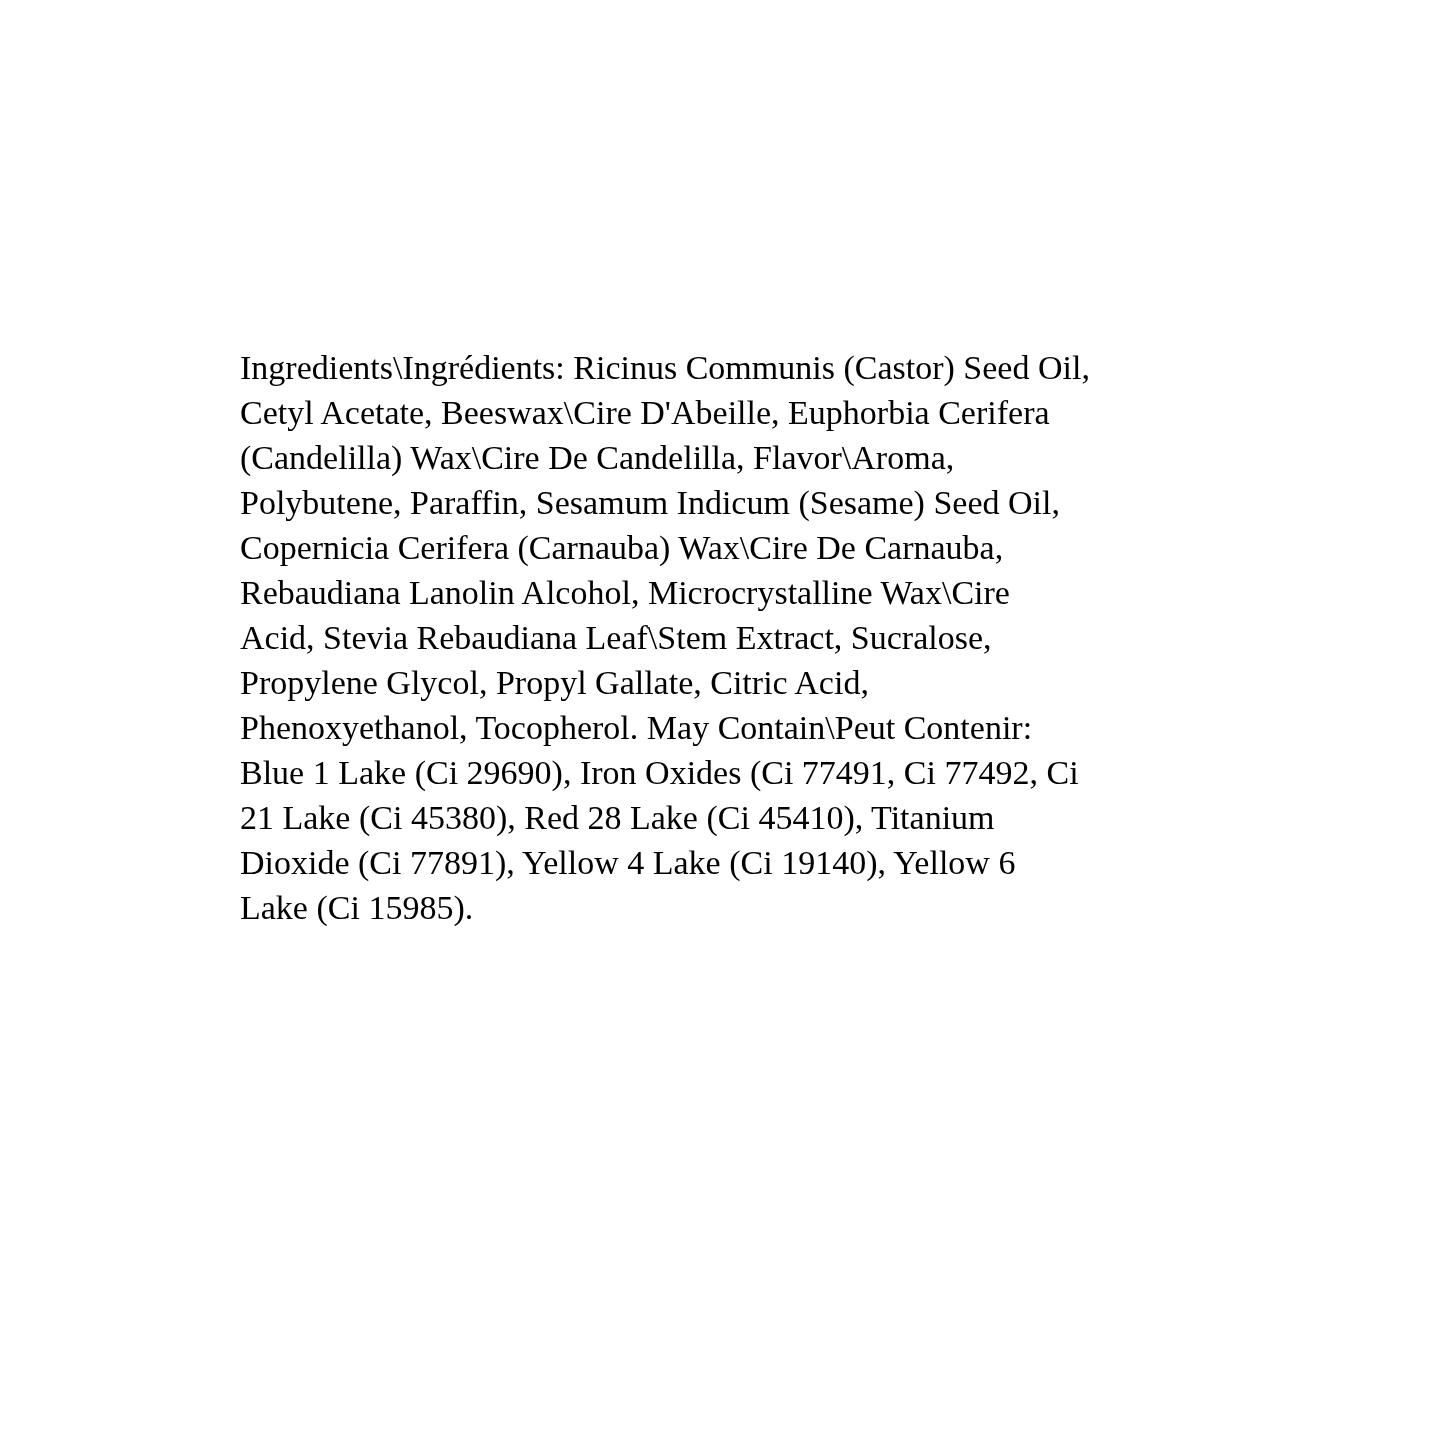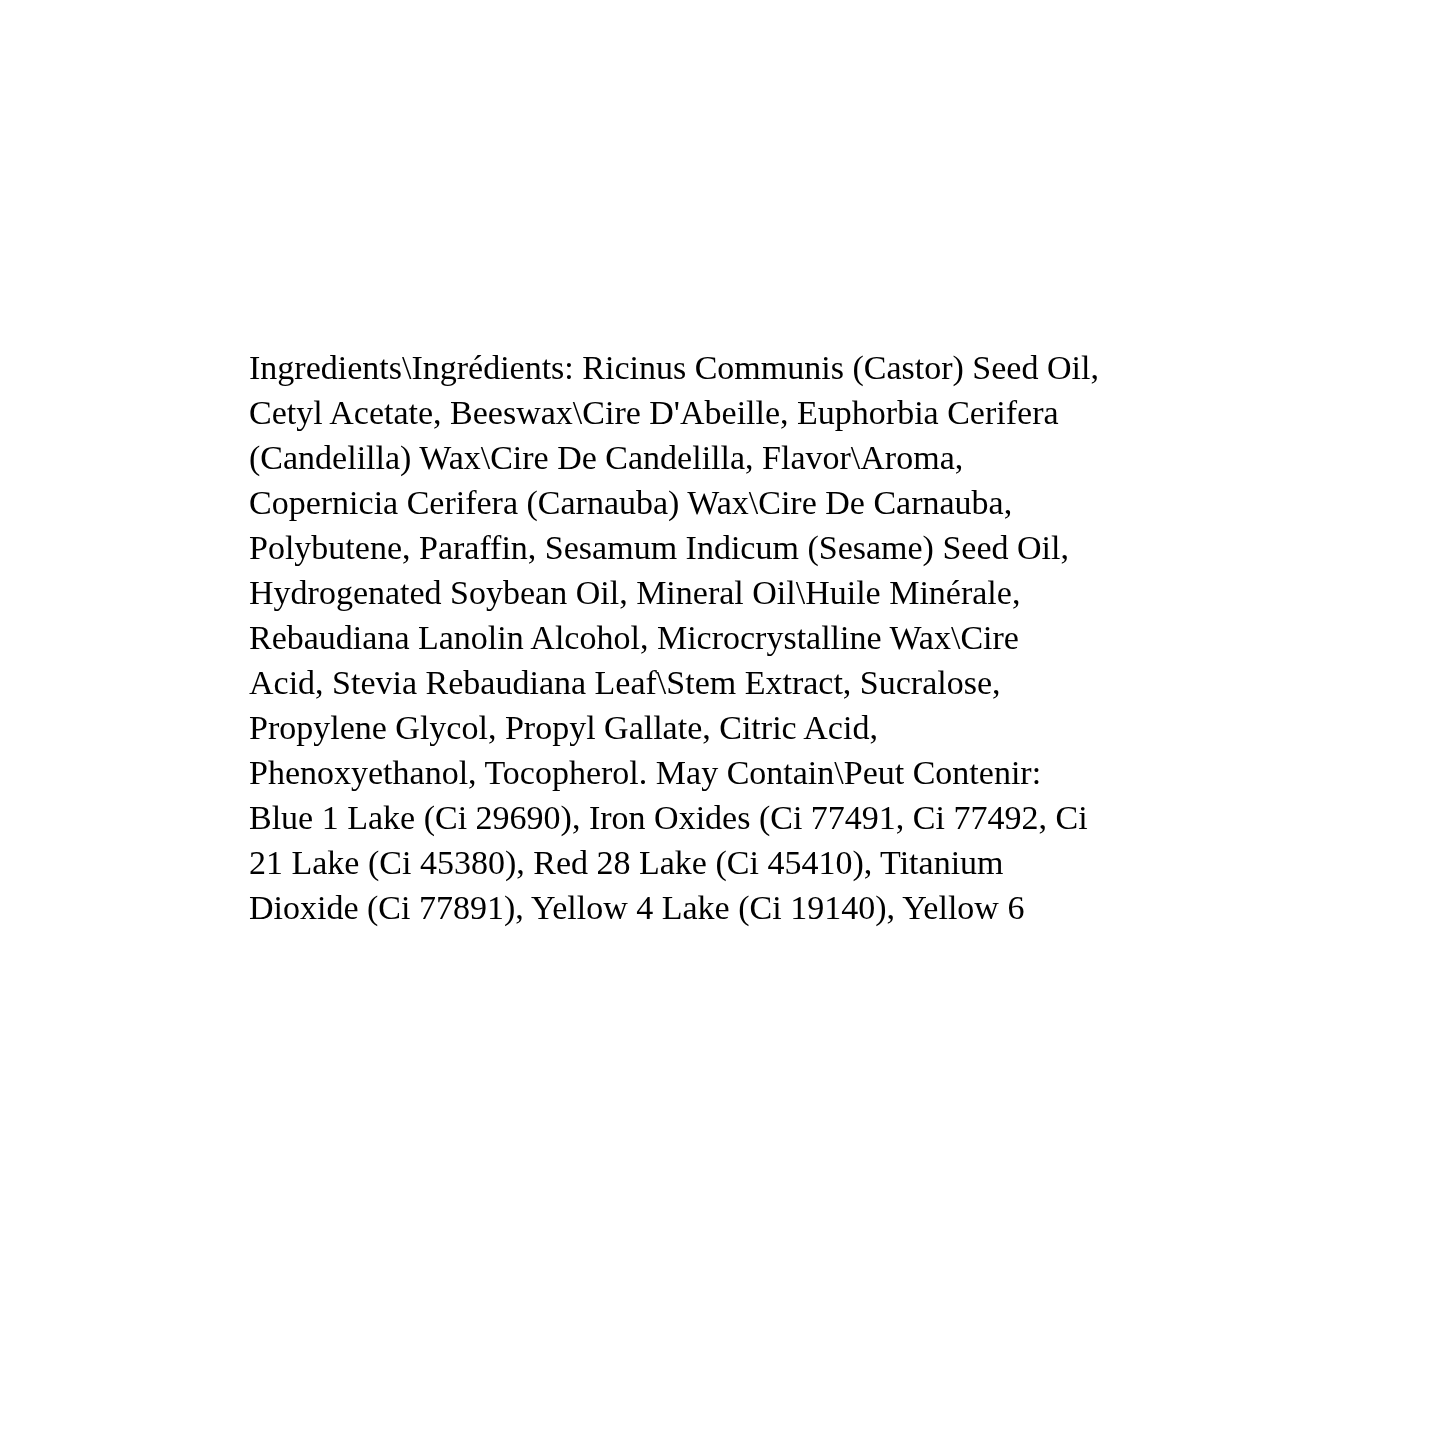--- a/index.html
+++ b/index.html
@@ -9,42 +9,42 @@
   body {
     width: 1445px;
     height: 1445px;
     background: #ffffff;
     position: relative;
     overflow: hidden;
     font-family: "Liberation Serif", "DejaVu Serif", serif;
   }
   .text-block {
     position: absolute;
-    left: 249px;
+    left: 240px;
     top: 345px;
     width: 1000px;
     color: #000000;
     font-size: 34px;
     line-height: 45px;
     letter-spacing: 0px;
   }
   .text-block .line {
     white-space: nowrap;
   }
 </style>
 </head>
 <body style="background: rgb(255, 255, 255);">
 
 <div class="text-block" id="lines-container" style="color: rgb(0, 0, 0);">
     <div class="line">Ingredients\Ingrédients: Ricinus Communis (Castor) Seed Oil,</div>
     <div class="line">Cetyl Acetate, Beeswax\Cire D'Abeille, Euphorbia Cerifera</div>
     <div class="line">(Candelilla) Wax\Cire De Candelilla, Flavor\Aroma,</div>
+    <div class="line">Polybutene, Paraffin, Sesamum Indicum (Sesame) Seed Oil,</div>
     <div class="line">Copernicia Cerifera (Carnauba) Wax\Cire De Carnauba,</div>
-    <div class="line">Polybutene, Paraffin, Sesamum Indicum (Sesame) Seed Oil,</div>
-    <div class="line">Hydrogenated Soybean Oil, Mineral Oil\Huile Minérale,</div>
     <div class="line">Rebaudiana Lanolin Alcohol, Microcrystalline Wax\Cire</div>
     <div class="line">Acid, Stevia Rebaudiana Leaf\Stem Extract, Sucralose,</div>
     <div class="line">Propylene Glycol, Propyl Gallate, Citric Acid,</div>
     <div class="line">Phenoxyethanol, Tocopherol. May Contain\Peut Contenir:</div>
     <div class="line">Blue 1 Lake (Ci 29690), Iron Oxides (Ci 77491, Ci 77492, Ci</div>
     <div class="line">21 Lake (Ci 45380), Red 28 Lake (Ci 45410), Titanium</div>
     <div class="line">Dioxide (Ci 77891), Yellow 4 Lake (Ci 19140), Yellow 6</div>
+    <div class="line">Lake (Ci 15985).</div>
   </div>
 
 </body></html>

